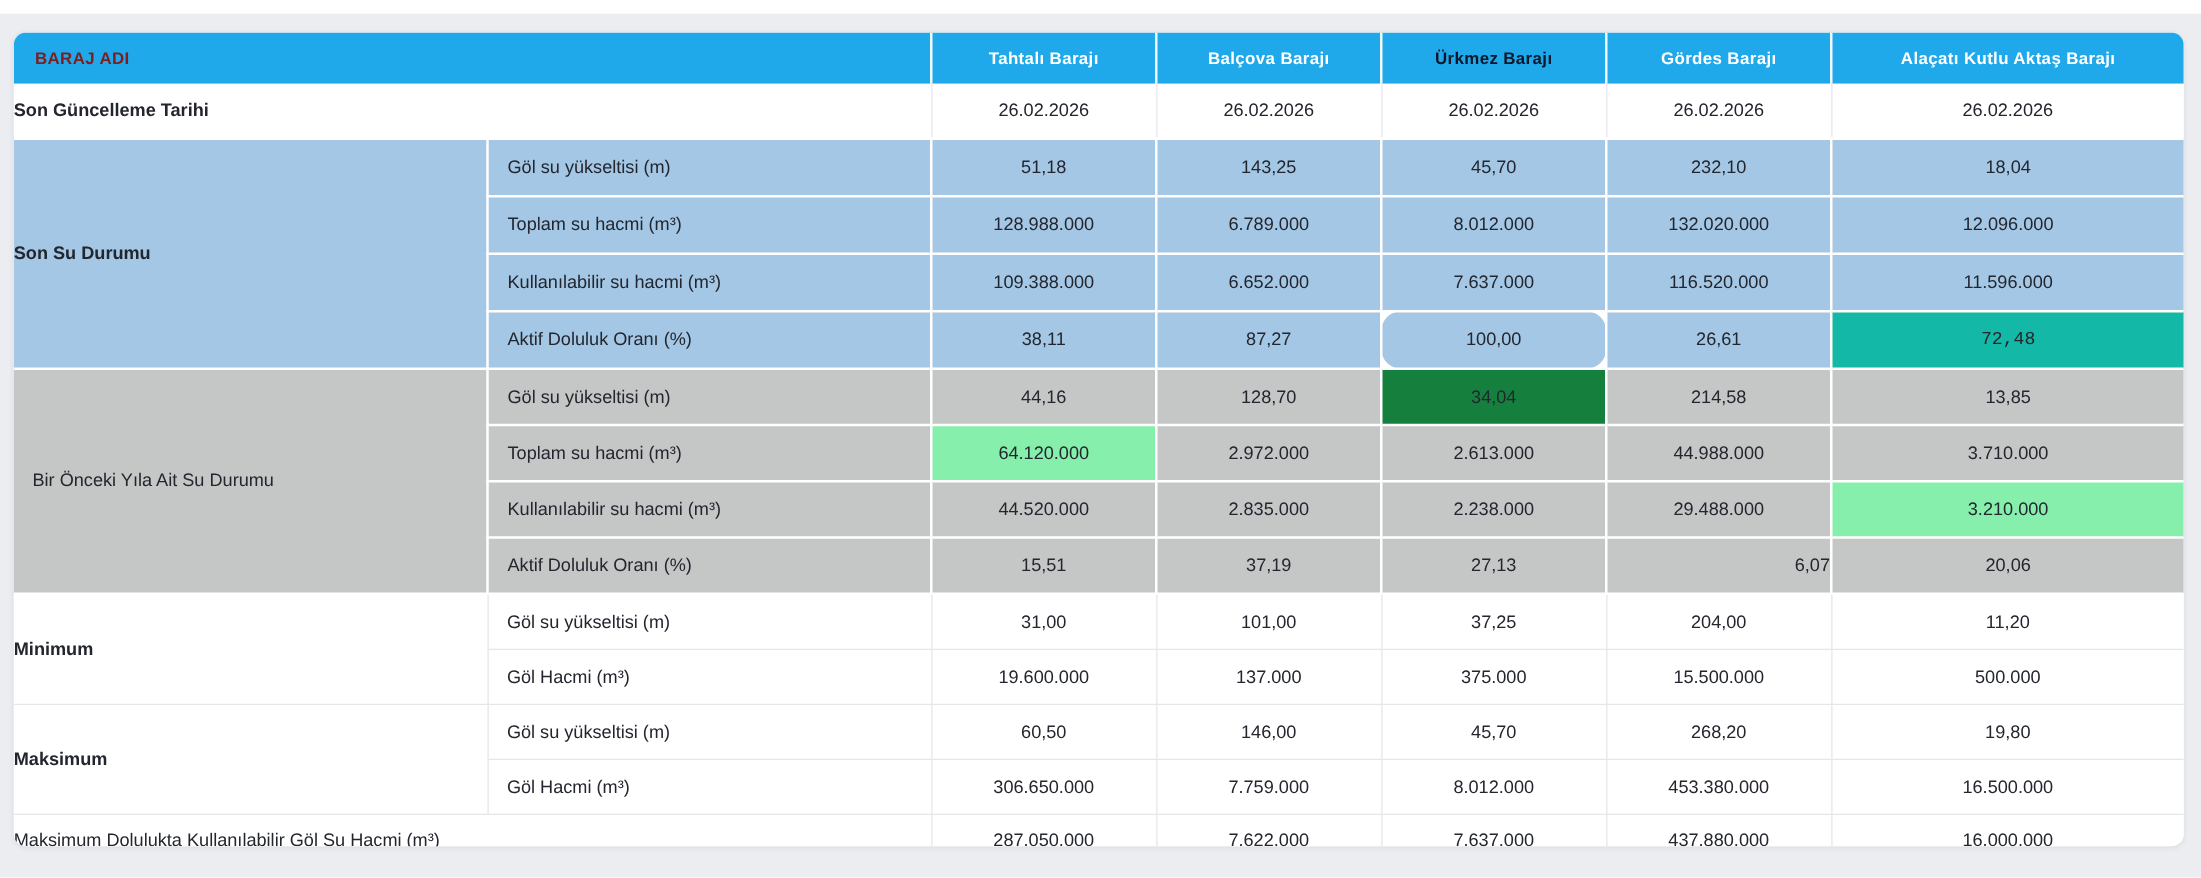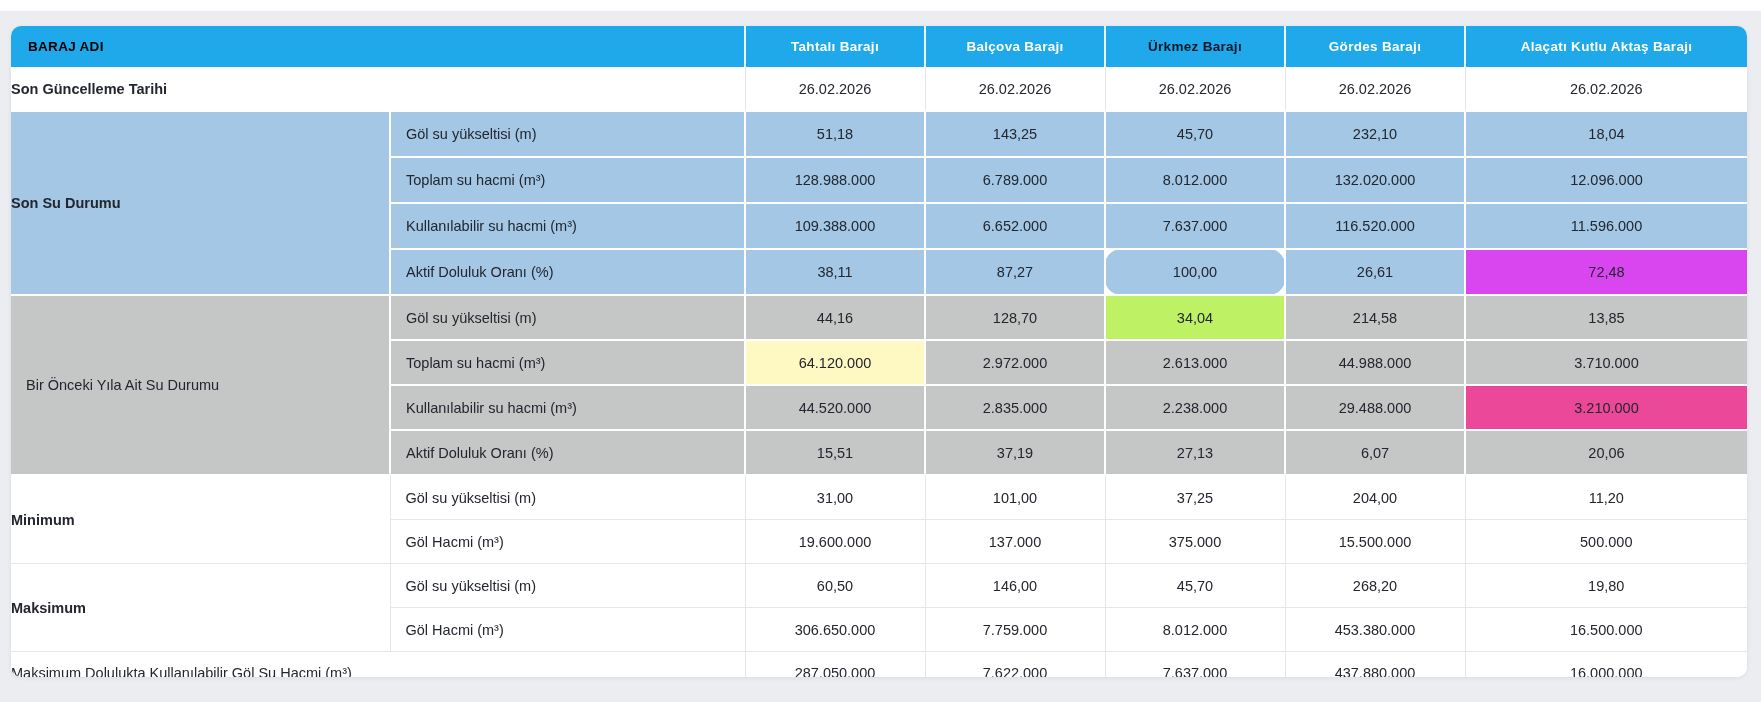--- a/index.html
+++ b/index.html
@@ -66,21 +66,21 @@
       <col class="c-section">
         <col class="c-metric">
       <col class="c-dam">
         <col class="c-dam">
         <col class="c-dam">
         <col class="c-dam">
       <col class="c-dam-wide">
     </colgroup>
     <thead>
       <tr>
-        <th class="head-main" colspan="2" style="background: rgb(31, 169, 234); color: #000000;">BARAJ ADI</th>
+        <th class="head-main" colspan="2" style="background: rgb(31, 169, 234); color: #7f1d1d;">BARAJ ADI</th>
         <th style="background: rgb(31, 169, 234); color: rgb(255, 255, 255);">Tahtalı Barajı</th>
         <th style="background: rgb(31, 169, 234); color: rgb(255, 255, 255);">Balçova Barajı</th>
         <th style="background: rgb(31, 169, 234); color: #0f172a;">Ürkmez Barajı</th>
         <th style="background: rgb(31, 169, 234); color: rgb(255, 255, 255);">Gördes Barajı</th>
         <th style="background: rgb(31, 169, 234); color: rgb(255, 255, 255);">Alaçatı Kutlu Aktaş Barajı</th>
       </tr>
     </thead>
     <tbody id="table-body">
         <tr class="row-white">
           <td class="row-head" colspan="2">Son Güncelleme Tarihi</td>
@@ -114,53 +114,53 @@
           <td class="val" style="background: rgb(163, 199, 228);">7.637.000</td>
           <td class="val" style="background: rgb(163, 199, 228);">116.520.000</td>
           <td class="val" style="background: rgb(163, 199, 228);">11.596.000</td>
         </tr>
         <tr class="row-blue">
           <td class="metric" style="background: rgb(163, 199, 228);">Aktif Doluluk Oranı (%)</td>
           <td class="val" style="background: rgb(163, 199, 228);">38,11</td>
           <td class="val" style="background: rgb(163, 199, 228);">87,27</td>
           <td class="val" style="background: rgb(163, 199, 228); border-radius: 16px;">100,00</td>
           <td class="val" style="background: rgb(163, 199, 228);">26,61</td>
-          <td class="val" style="background: #d946ef;">72,48</td>
+          <td class="val" style="background: #14b8a6; font-family: Liberation Mono, monospace;">72,48</td>
         </tr>
         <tr class="row-gray">
           <td class="section-label label-left" rowspan="4" style="background: rgb(197, 198, 198);">Bir Önceki Yıla Ait Su Durumu</td>
           <td class="metric" style="background: rgb(197, 198, 198);">Göl su yükseltisi (m)</td>
           <td class="val" style="background: rgb(197, 198, 198);">44,16</td>
           <td class="val" style="background: rgb(197, 198, 198);">128,70</td>
-          <td class="val" style="background: #bef264; margin-left: 20px;">34,04</td>
+          <td class="val" style="background: #15803d; margin-left: 20px;">34,04</td>
           <td class="val" style="background: rgb(197, 198, 198);">214,58</td>
           <td class="val" style="background: rgb(197, 198, 198);">13,85</td>
         </tr>
         <tr class="row-gray">
           <td class="metric" style="background: rgb(197, 198, 198);">Toplam su hacmi (m³)</td>
-          <td class="val" style="background: #fef9c3;">64.120.000</td>
+          <td class="val" style="background: #86efac;">64.120.000</td>
           <td class="val" style="background: rgb(197, 198, 198);">2.972.000</td>
           <td class="val" style="background: rgb(197, 198, 198);">2.613.000</td>
           <td class="val" style="background: rgb(197, 198, 198);">44.988.000</td>
           <td class="val" style="background: rgb(197, 198, 198);">3.710.000</td>
         </tr>
         <tr class="row-gray">
           <td class="metric" style="background: rgb(197, 198, 198);">Kullanılabilir su hacmi (m³)</td>
           <td class="val" style="background: rgb(197, 198, 198);">44.520.000</td>
           <td class="val" style="background: rgb(197, 198, 198);">2.835.000</td>
           <td class="val" style="background: rgb(197, 198, 198);">2.238.000</td>
           <td class="val" style="background: rgb(197, 198, 198);">29.488.000</td>
-          <td class="val" style="background: #ec4899; margin-top: 44px;">3.210.000</td>
+          <td class="val" style="background: #86efac; margin-top: 44px;">3.210.000</td>
         </tr>
         <tr class="row-gray">
           <td class="metric" style="background: rgb(197, 198, 198);">Aktif Doluluk Oranı (%)</td>
           <td class="val" style="background: rgb(197, 198, 198);">15,51</td>
           <td class="val" style="background: rgb(197, 198, 198);">37,19</td>
           <td class="val" style="background: rgb(197, 198, 198);">27,13</td>
-          <td class="val" style="background: rgb(197, 198, 198);">6,07</td>
+          <td class="val" style="background: rgb(197, 198, 198); text-align: right;">6,07</td>
           <td class="val" style="background: rgb(197, 198, 198);">20,06</td>
         </tr>
         <tr class="row-white">
           <td class="section-label" rowspan="2">Minimum</td>
           <td class="metric">Göl su yükseltisi (m)</td>
           <td class="val">31,00</td>
           <td class="val">101,00</td>
           <td class="val">37,25</td>
           <td class="val">204,00</td>
           <td class="val">11,20</td>

